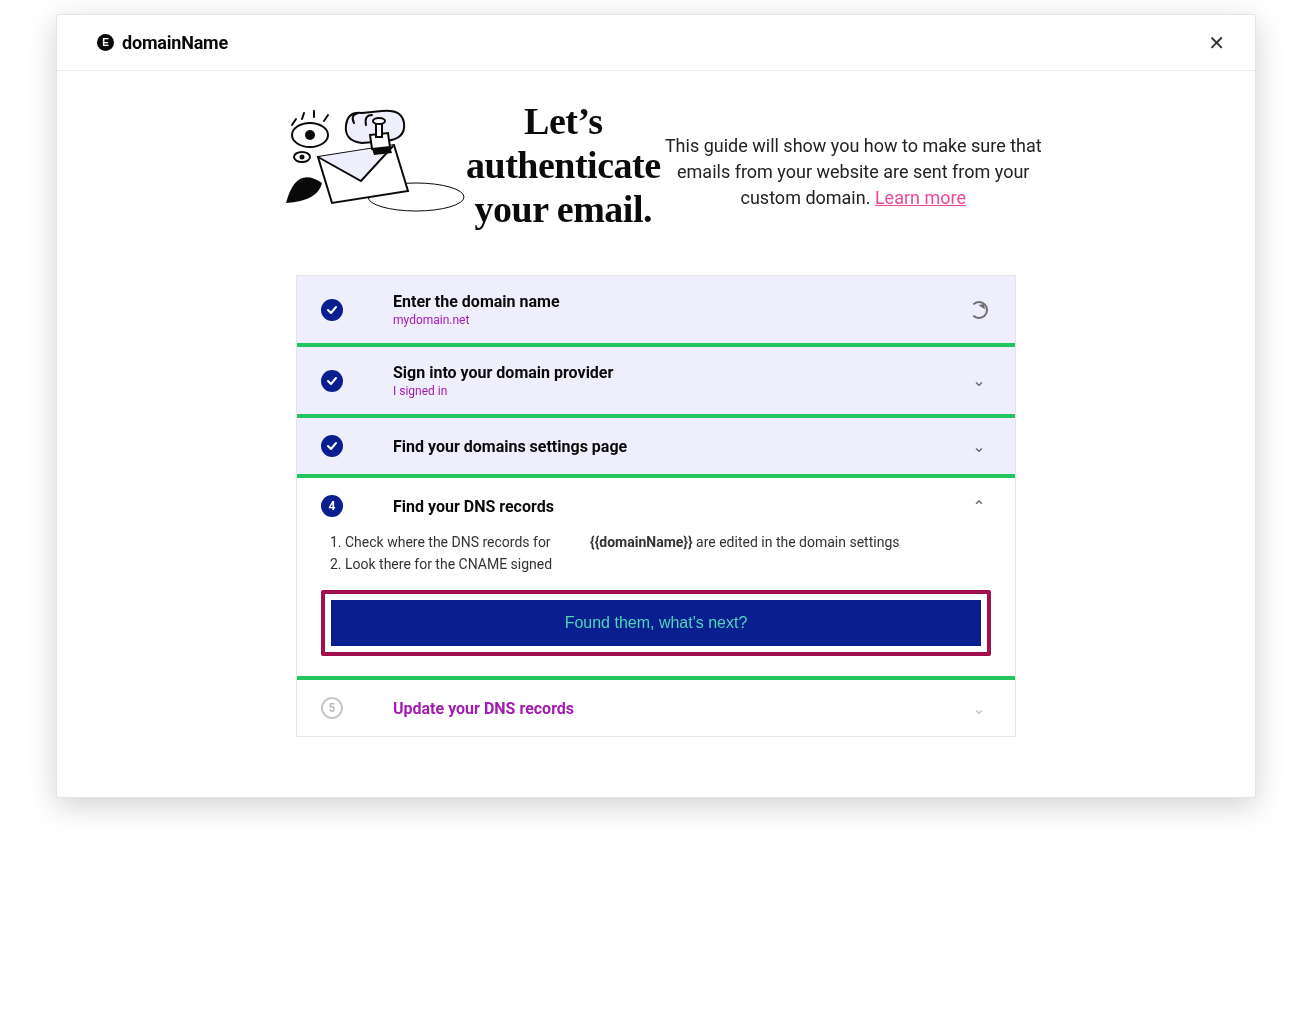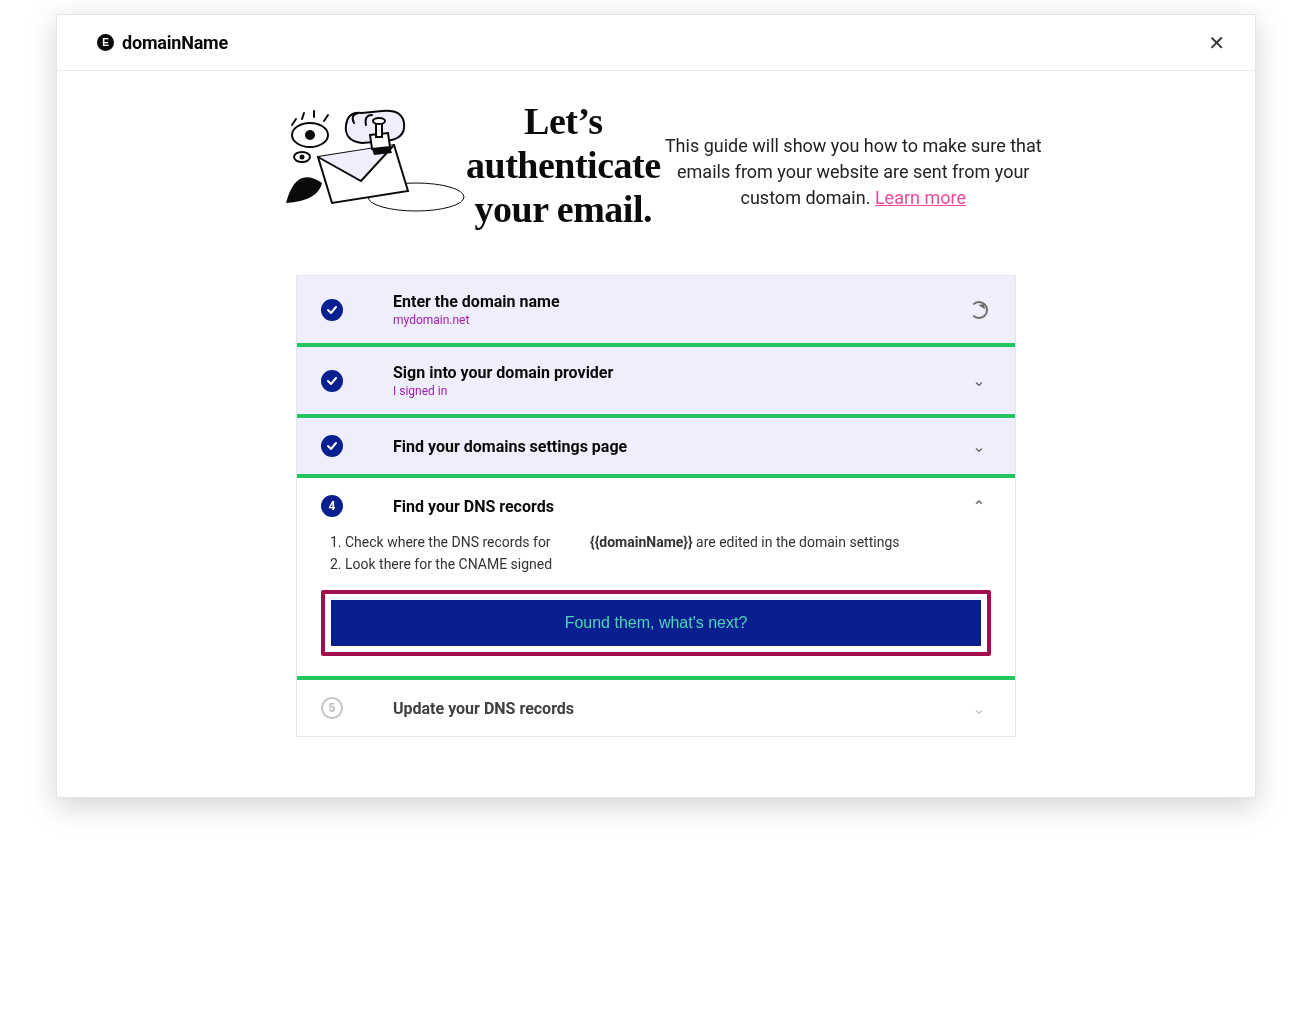--- a/index.html
+++ b/index.html
@@ -121,21 +121,21 @@
     background: #fff;
     border: 2px solid #c8c8c8;
     color: #bdbdbd;
   }
   .step-texts { flex: 1; margin-left: 32px; }
   .step-title {
     font-weight: 700;
     font-size: 16px;
     color: #0a0a0a;
   }
-  .step.pending .step-title { color: #404040; }
+  .step.pending .step-title { color: #a21caf; }
   .step-sub {
     font-size: 12px;
     color: #a21caf;
     margin-top: 2px;
   }
   .step-action {
     color: #6d6d6d;
     display: flex; align-items: center; justify-content: center;
     width: 24px; height: 24px;
   }

